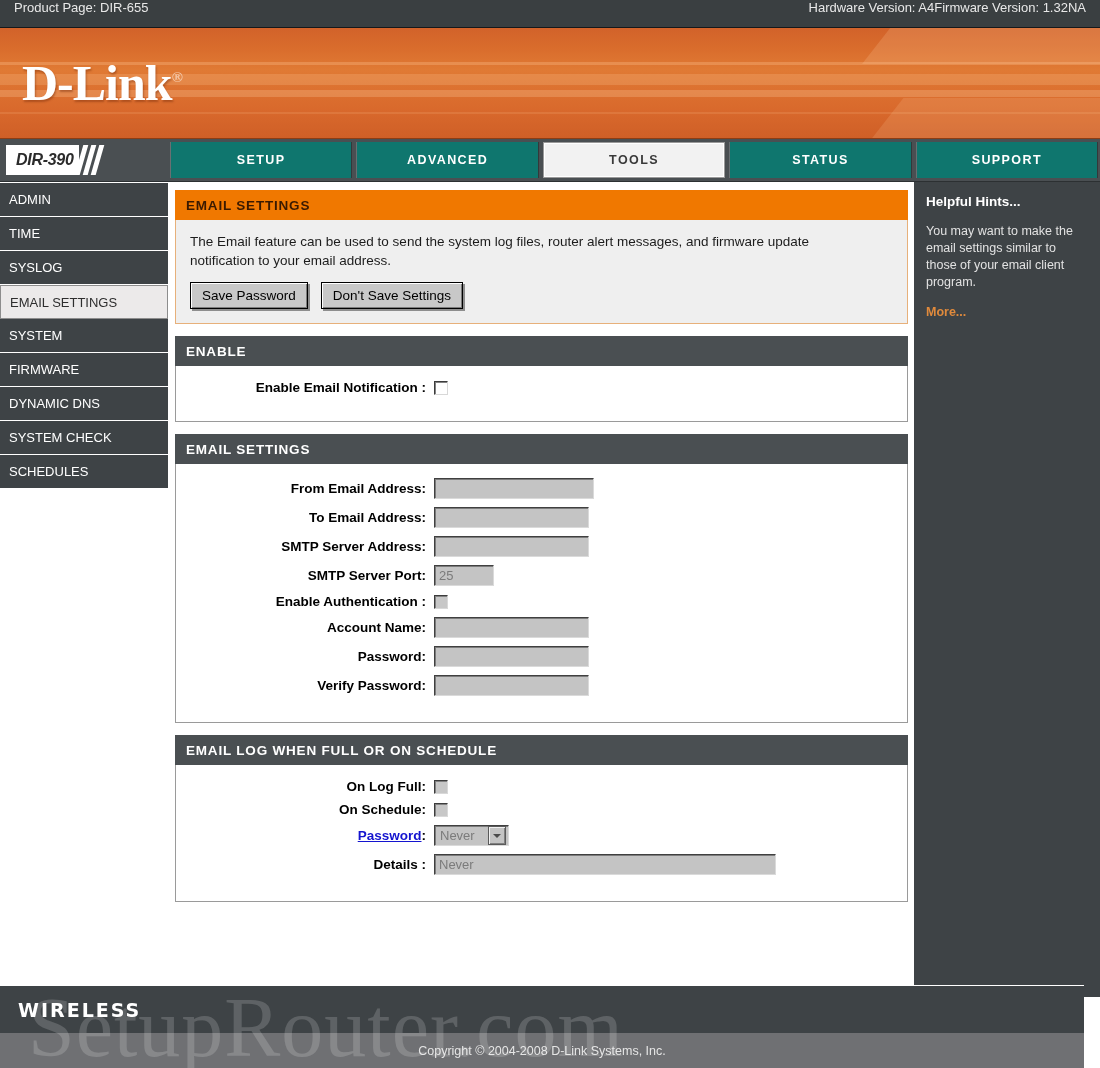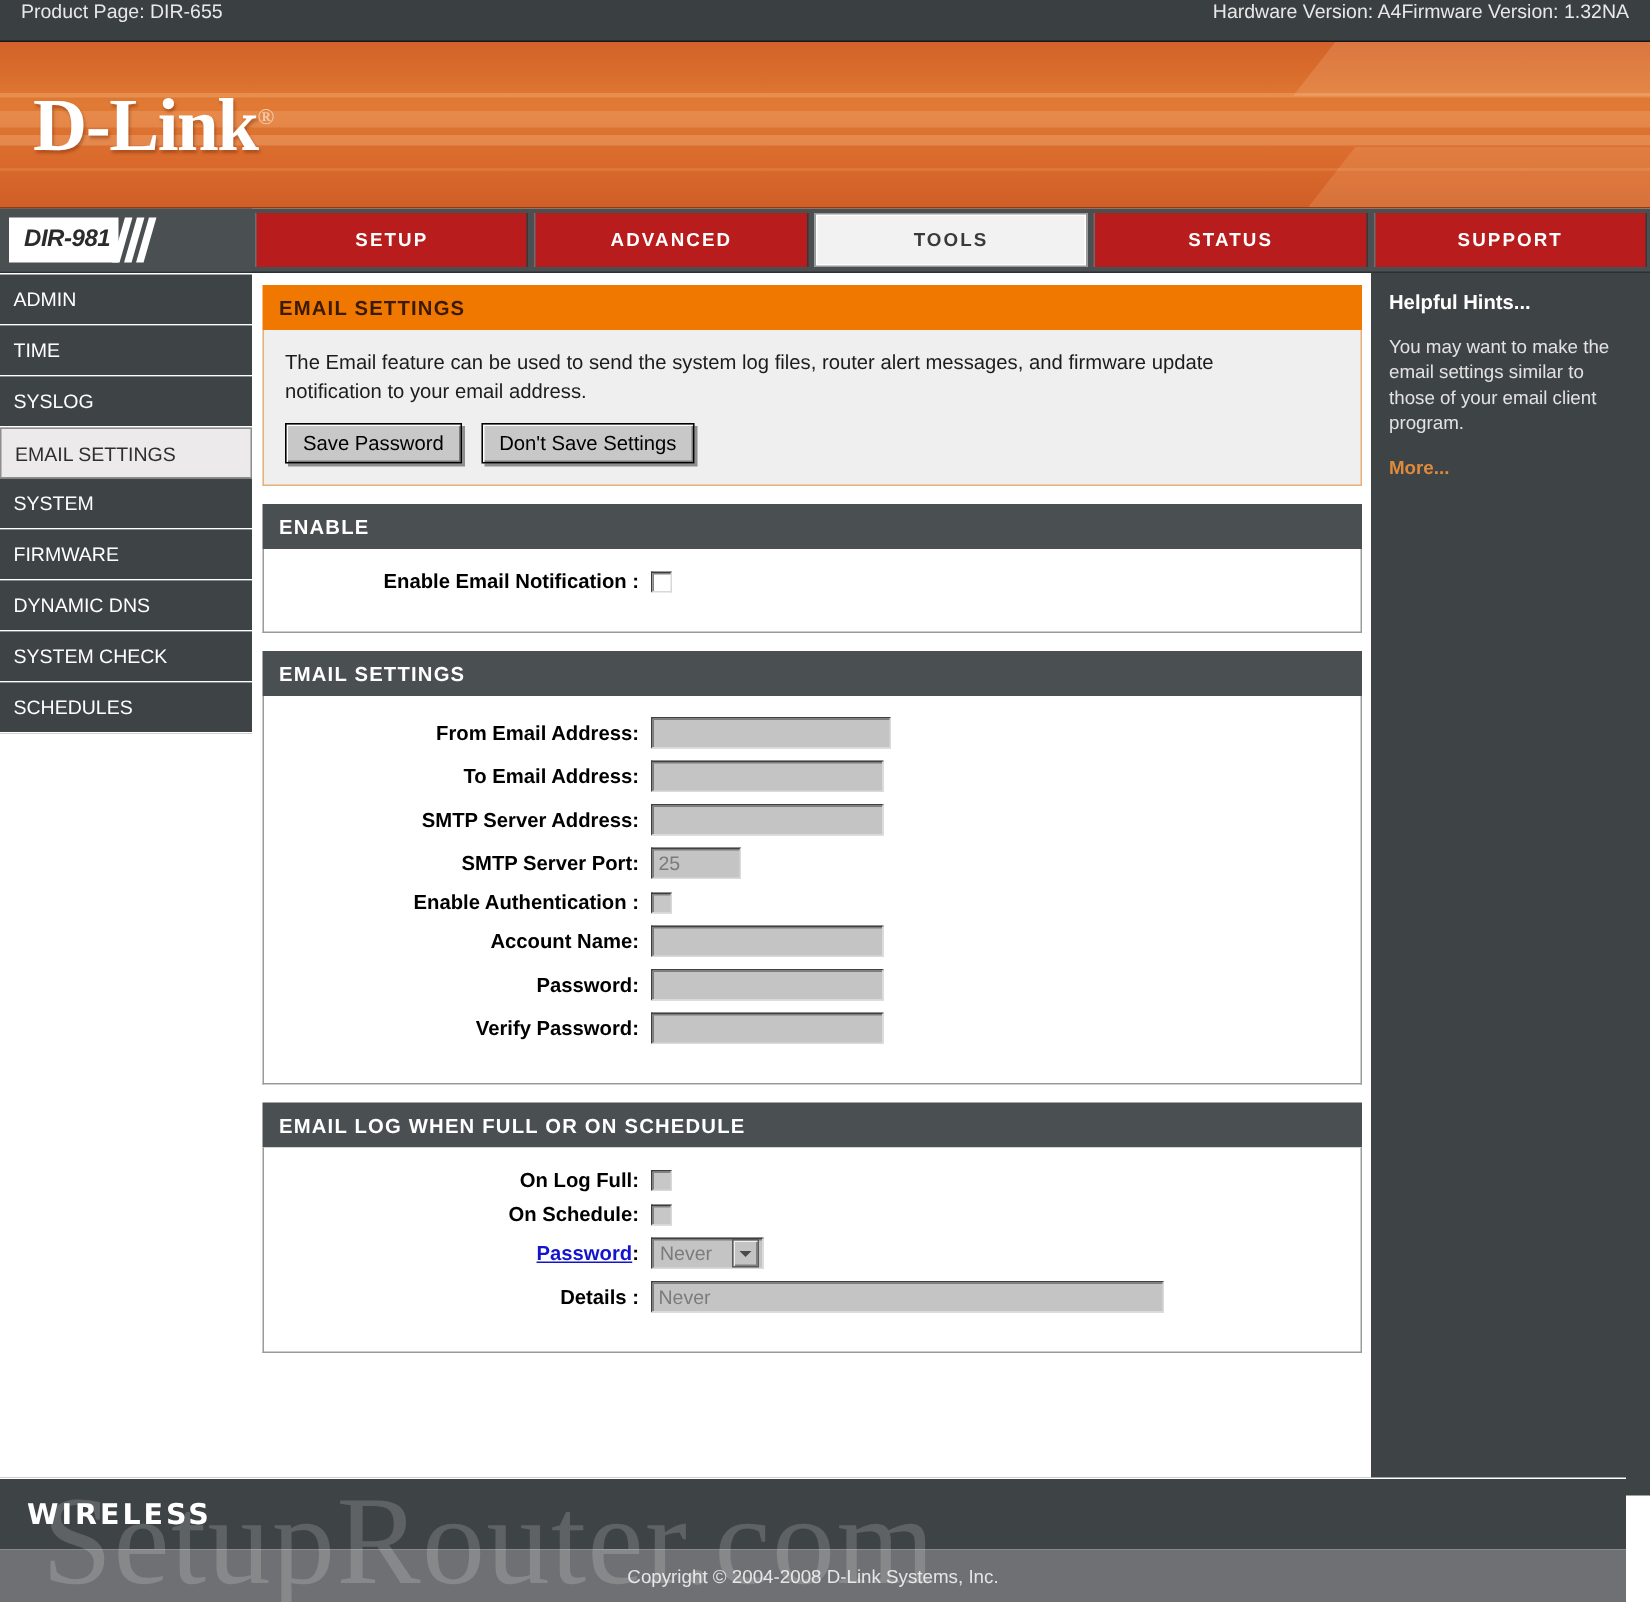--- a/index.html
+++ b/index.html
@@ -137,21 +137,21 @@
     margin: 0 2px;
     display: flex;
     align-items: center;
     justify-content: center;
     color: #ffffff;
     font-weight: bold;
     font-size: 12.5px;
     letter-spacing: 1.4px;
     border-left: 1px solid #6a6f72;
     border-right: 1px solid #34383a;
-    background: #b91c1c;
+    background: #0f766e;
     cursor: pointer;
   }
   .tab.active {
     background: #f2f2f2;
     color: #3a3a3a;
     border: 1px solid #9a9a9a;
     box-shadow: inset 0 0 0 1px #ffffff;
   }
 
   
@@ -434,21 +434,21 @@
   <div class="streak s4"></div>
   <div class="flare f1"></div>
   <div class="flare f2"></div>
   <div class="logo">
     <span>D-Link</span><span class="reg">®</span>
   </div>
 </div>
 
 <div class="navrow">
   <div class="model-badge">
-    <div class="plate">DIR-981</div>
+    <div class="plate">DIR-390</div>
     <div class="bars">
         <i></i>
         <i></i>
         <i></i>
       </div>
   </div>
   <div class="tabs">
     <div class="tab">SETUP</div>
     <div class="tab">ADVANCED</div>
     <div class="tab active">TOOLS</div>

